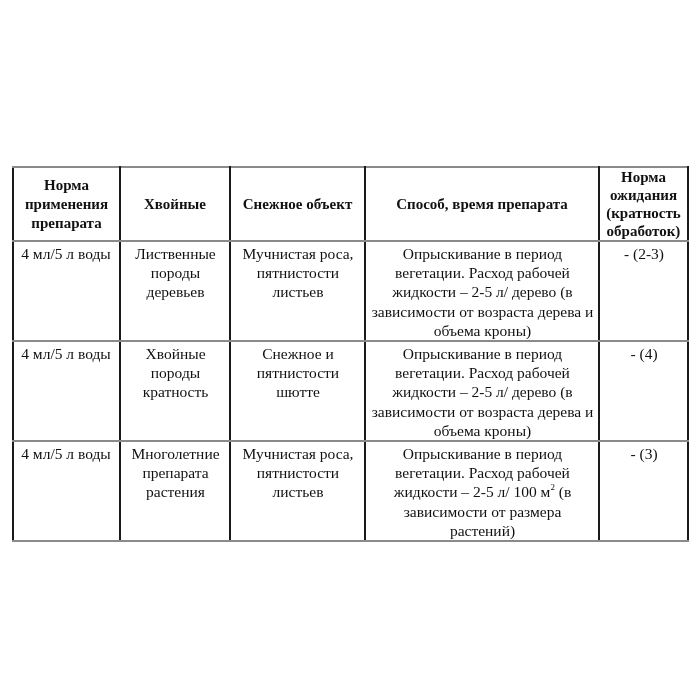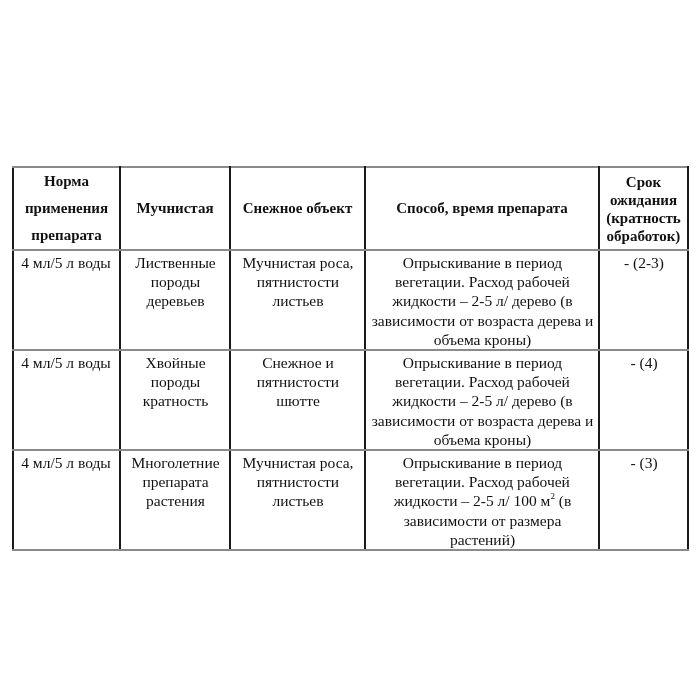--- a/index.html
+++ b/index.html
@@ -33,21 +33,21 @@
       border-left: 2px solid #1a1a1a;
       border-right: 2px solid #1a1a1a;
       border-top: 2px solid #8a8a8a;
       border-bottom: 2px solid #8a8a8a;
       padding: 0;
       vertical-align: top;
     }
     .doc-table th {
       font-weight: bold;
       font-size: 15px;
-      line-height: 27px;
+      line-height: 19px;
       text-align: center;
       vertical-align: middle;
       height: 72px;
     }
     .doc-table td {
       font-size: 15.5px;
       line-height: 19.2px;
       text-align: center;
       padding: 2px 4px 0 5px;
     }
@@ -79,24 +79,24 @@
   <colgroup>
     <col class="c1">
       <col class="c2">
       <col class="c3">
       <col class="c4">
       <col class="c5">
   </colgroup>
   <thead>
     <tr>
       <th>Норма применения препарата</th>
-      <th>Мучнистая</th>
+      <th>Хвойные</th>
       <th>Снежное объект</th>
       <th>Способ, время препарата</th>
-      <th class="h-wait">Срок ожидания (кратность обработок)</th>
+      <th class="h-wait">Норма ожидания (кратность обработок)</th>
     </tr>
   </thead>
   <tbody>
     <tr class="r1">
       <td class="col-rate">4 мл/5 л воды</td>
       <td>Лиственные породы деревьев</td>
       <td>Мучнистая роса, пятнистости листьев</td>
       <td>Опрыскивание в период вегетации. Расход рабочей жидкости – 2-5 л/ дерево (в зависимости от возраста дерева и объема кроны)</td>
       <td class="col-wait">- (2-3)</td>
     </tr>

